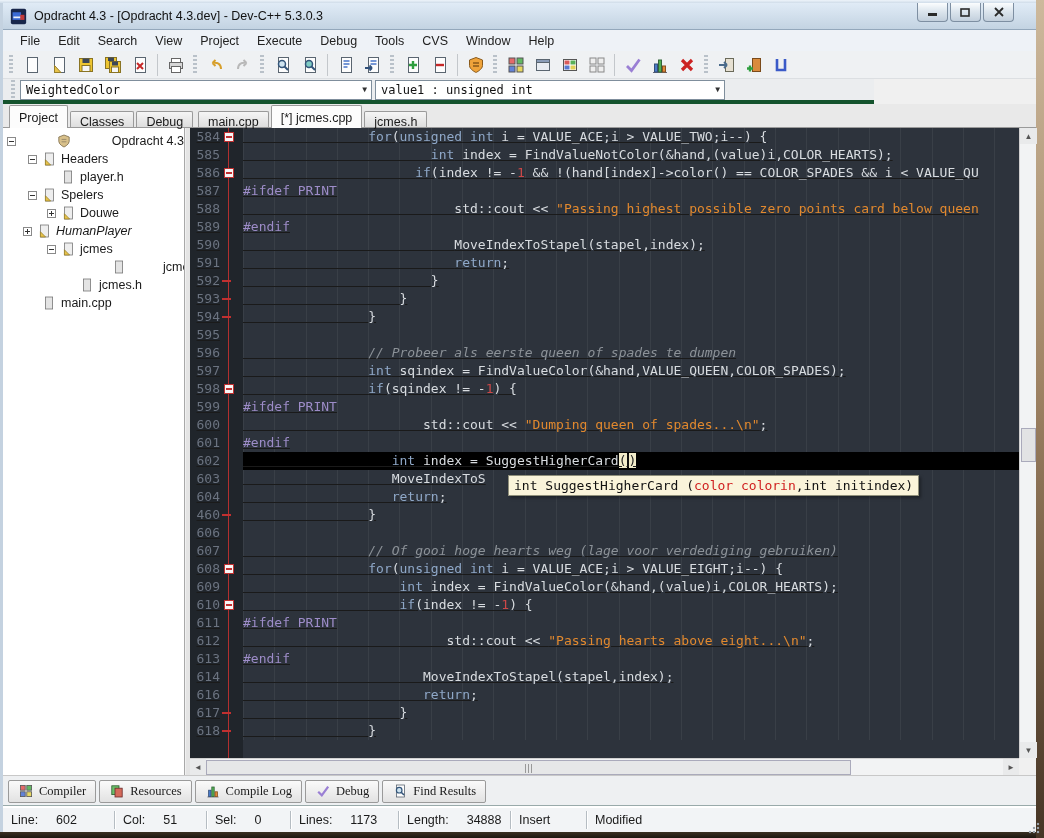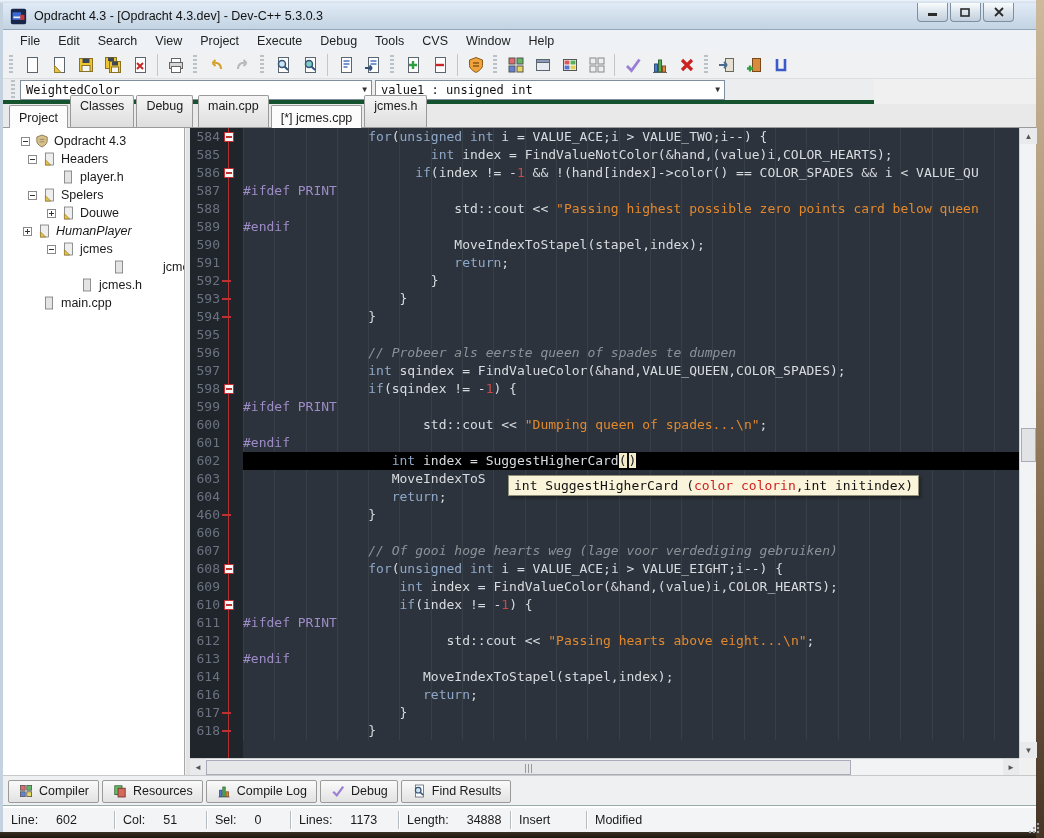--- a/index.html
+++ b/index.html
@@ -40,38 +40,38 @@
        font:12px "DejaVu Sans Mono",monospace;color:#111;padding-left:5px;position:relative;}
   .combo .arrow{position:absolute;right:4px;font-size:8px;color:#333;}
   .c1{width:352px;margin-right:3px;}
   .c2{width:350px;}
   
   .tabrow{position:absolute;left:3px;top:104px;width:1033px;height:24px;background:#e9e9e9;
        border-bottom:1px solid #9a9a9a;display:flex;align-items:flex-end;}
   .ptabs{width:187px;display:flex;align-items:flex-end;padding-left:6px;}
   .etabs{display:flex;align-items:flex-end;padding-left:8px;}
   .tab{font-size:12.5px;border:1px solid #9a9a9a;border-bottom:none;border-radius:2px 2px 0 0;
-       background:linear-gradient(#f5f5f5,#dedede);padding:3px 9px 3px 9px;margin-right:2px;height:32px;
+       background:linear-gradient(#f5f5f5,#dedede);padding:3px 9px 3px 9px;margin-right:2px;height:16px;
        position:relative;z-index:1;white-space:nowrap;}
   .tab.active{background:#fcfcfc;height:23px;margin-bottom:-1px;z-index:2;padding-top:5px;}
   
   .main{position:absolute;left:3px;top:128px;width:1033px;height:647px;}
   .treepanel{position:absolute;left:0;top:0;width:182px;height:647px;background:#fff;
        border-right:1px solid #a8a8a8;overflow:hidden;padding-top:4px;}
   .trow{height:18px;display:flex;align-items:center;font-size:12.5px;white-space:nowrap;}
   .exp{width:9px;height:9px;border:1px solid #8a8a8a;background:#fff;margin-right:4px;flex:0 0 auto;
        position:relative;}
   .exp::before{content:"";position:absolute;left:1px;top:3px;width:5px;height:1px;background:#333;}
   .exp.plus::after{content:"";position:absolute;left:3px;top:1px;width:1px;height:5px;background:#333;}
   .exp.none{visibility:hidden;}
   .ticon{width:16px;height:16px;margin-right:4px;flex:0 0 auto;}
   .splitter{position:absolute;left:183px;top:0;width:4px;height:647px;background:#e4e4e4;}
   
   .editor{position:absolute;left:187px;top:0;width:846px;height:647px;background:#2d333c;}
-  .code{position:absolute;left:0;top:0;width:829px;height:630px;overflow:hidden;}
+  .code{position:absolute;left:0;top:0;width:829px;height:630px;overflow:hidden;text-decoration:underline;}
   .gutterbg{position:absolute;left:0;top:0;width:53px;height:630px;background:#20252b;}
   .foldline{position:absolute;left:38px;top:0;width:1px;height:630px;background:#b22f2f;}
   .line{position:relative;height:18px;display:flex;font:13px/18px "DejaVu Sans Mono",monospace;}
   .ln{width:32px;text-align:right;color:#6b7380;flex:0 0 auto;padding-right:2px;z-index:2;}
   .fold{width:21px;flex:0 0 auto;position:relative;z-index:2;}
   .fbox{position:absolute;left:2px;top:4px;width:10px;height:10px;background:#f6f6f6;border:1px solid #c03030;}
   .fbox::after{content:"";position:absolute;left:1px;top:3px;width:6px;height:2px;background:#c03030;}
   .ftick{position:absolute;left:0px;top:8px;width:9px;height:2px;background:#c03030;}
   .txt{flex:1;white-space:pre;color:#d8dce0;z-index:1;
        background-image:repeating-linear-gradient(to right,rgba(255,255,255,.06) 0 1px,transparent 1px 31.3px);}
@@ -95,21 +95,21 @@
   .vthumb{position:absolute;left:1px;top:300px;width:15px;height:34px;background:#e2e3e4;border:1px solid #aab;}
   .hscroll{position:absolute;left:0;top:630px;width:829px;height:17px;background:#f2f3f4;border-top:1px solid #d0d0d0;}
   .harrow{position:absolute;top:0;width:16px;height:17px;background:#e9eaeb;color:#555;font-size:8px;
        display:flex;align-items:center;justify-content:center;}
   .hthumb{position:absolute;left:16px;top:1px;width:645px;height:15px;background:#e6e7e8;border:1px solid #aab;}
   .hgrip{position:absolute;left:50%;top:3px;width:8px;height:9px;margin-left:-4px;
        background:repeating-linear-gradient(to right,#999 0 1px,transparent 1px 3px);}
   .corner{position:absolute;left:829px;top:630px;width:17px;height:17px;background:#f0f0f0;}
   
   .btabs{position:absolute;left:3px;top:775px;width:1033px;height:31px;background:#eef0f2;
-       border-top:1px solid #c8c8c8;display:flex;align-items:center;padding-left:5px;}
+       border-top:1px solid #c8c8c8;display:flex;align-items:center;padding-left:5px;font-family:Liberation Serif, serif;}
   .btab{display:flex;align-items:center;gap:5px;font-size:12.5px;height:23px;padding:0 9px;
        border:1px solid #9a9a9a;border-radius:2px;background:linear-gradient(#fafafa,#e2e2e2);margin-right:3px;}
   .btab .icon{width:16px;height:16px;}
   
   .statusbar{position:absolute;left:3px;top:806px;width:1033px;height:26px;background:#f907;
        background:#f2f4f6;border-top:1px solid #fff;box-shadow:inset 0 1px 0 #fff,0 -1px 0 #9aa;
        display:flex;align-items:center;font-size:12.5px;}
   .seg{height:18px;display:flex;align-items:center;border-right:1px solid #b5bcc2;box-shadow:1px 0 0 #fff;
        padding-left:8px;gap:18px;flex:0 0 auto;}
   .seg:last-child{border-right:none;box-shadow:none;}
@@ -365,21 +365,21 @@
       </div>
     <div class="etabs" id="etabs">
         <div class="tab">main.cpp</div>
         <div class="tab active">[*] jcmes.cpp</div>
         <div class="tab">jcmes.h</div>
       </div>
   </div>
 
   <div class="main">
     <div class="treepanel" id="tree">
-        <div class="trow" style="padding-left: 18px;">
+        <div class="trow" style="padding-left: 4px; justify-content: space-between;">
           <span class="exp"></span>
           <svg class="ticon" viewBox="0 0 20 20">
             <path d="M10 2.5 L16.5 5 V10.5 C16.5 14.5 10 17.5 10 17.5 C10 17.5 3.5 14.5 3.5 10.5 V5 Z" fill="#d8c08a" stroke="#7a6a4a"></path>
             <path d="M7 8 H13 M7 11 H13" stroke="#9a8a6a" stroke-width="1.2"></path>
           </svg>
           <span>Opdracht 4.3</span>
         </div>
         <div class="trow" style="padding-left: 25px;">
           <span class="exp"></span>
           <svg class="ticon" viewBox="0 0 20 20">

